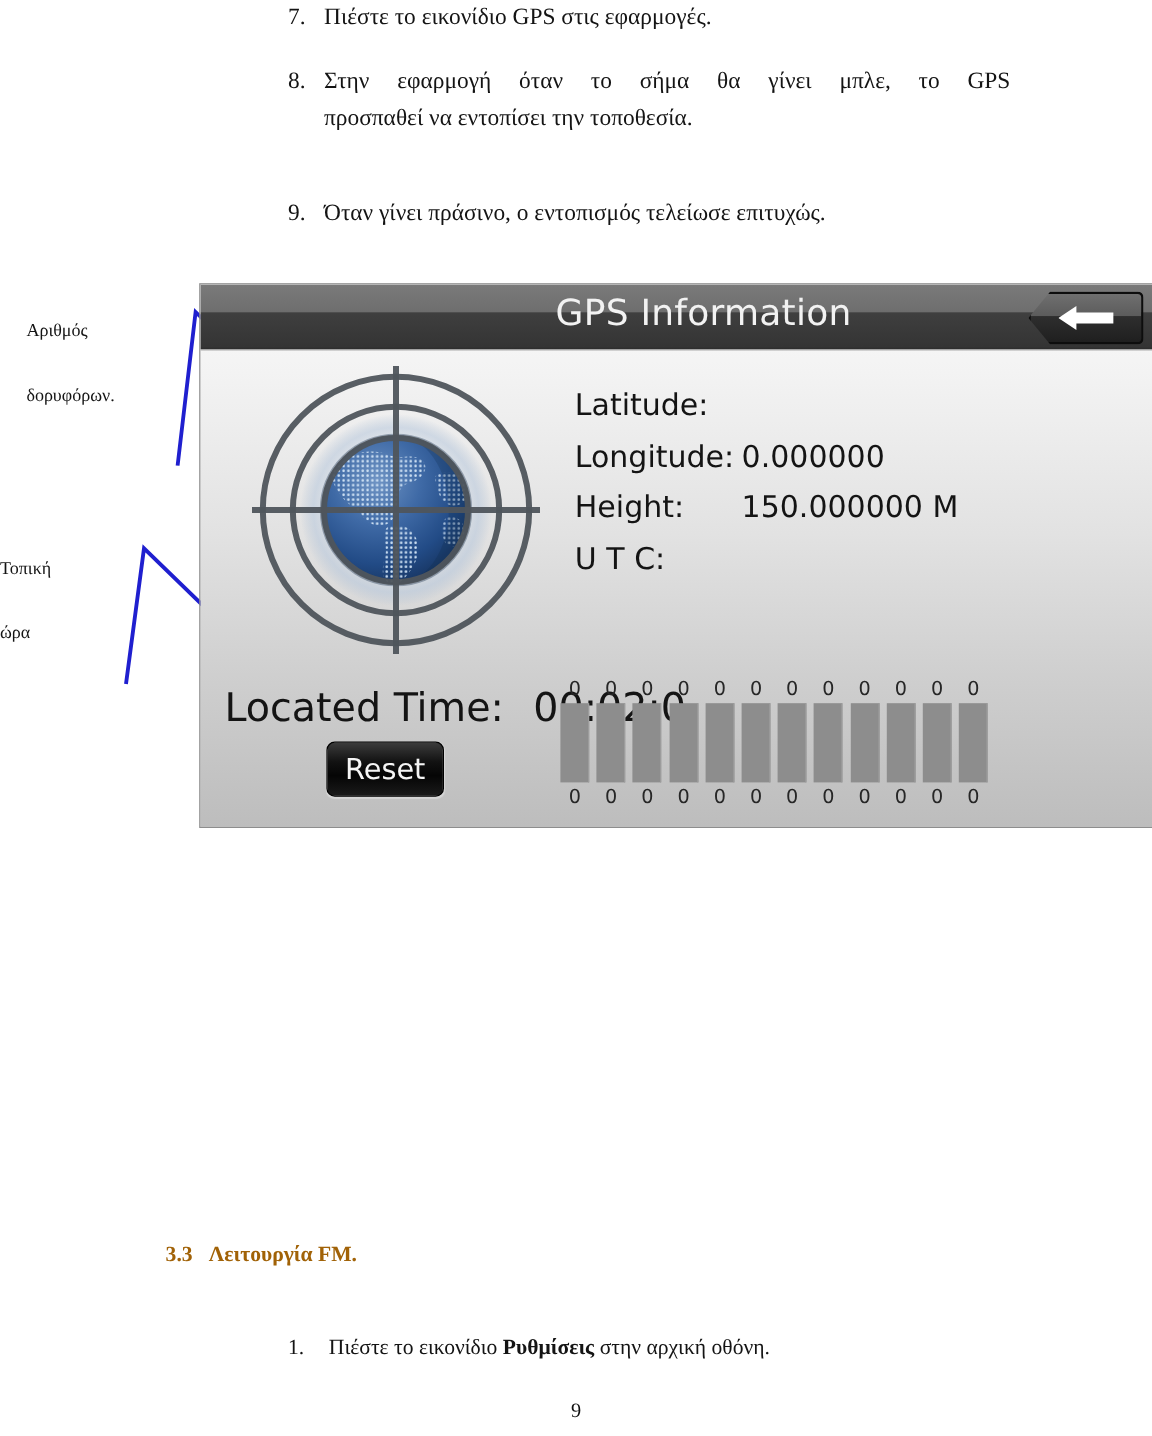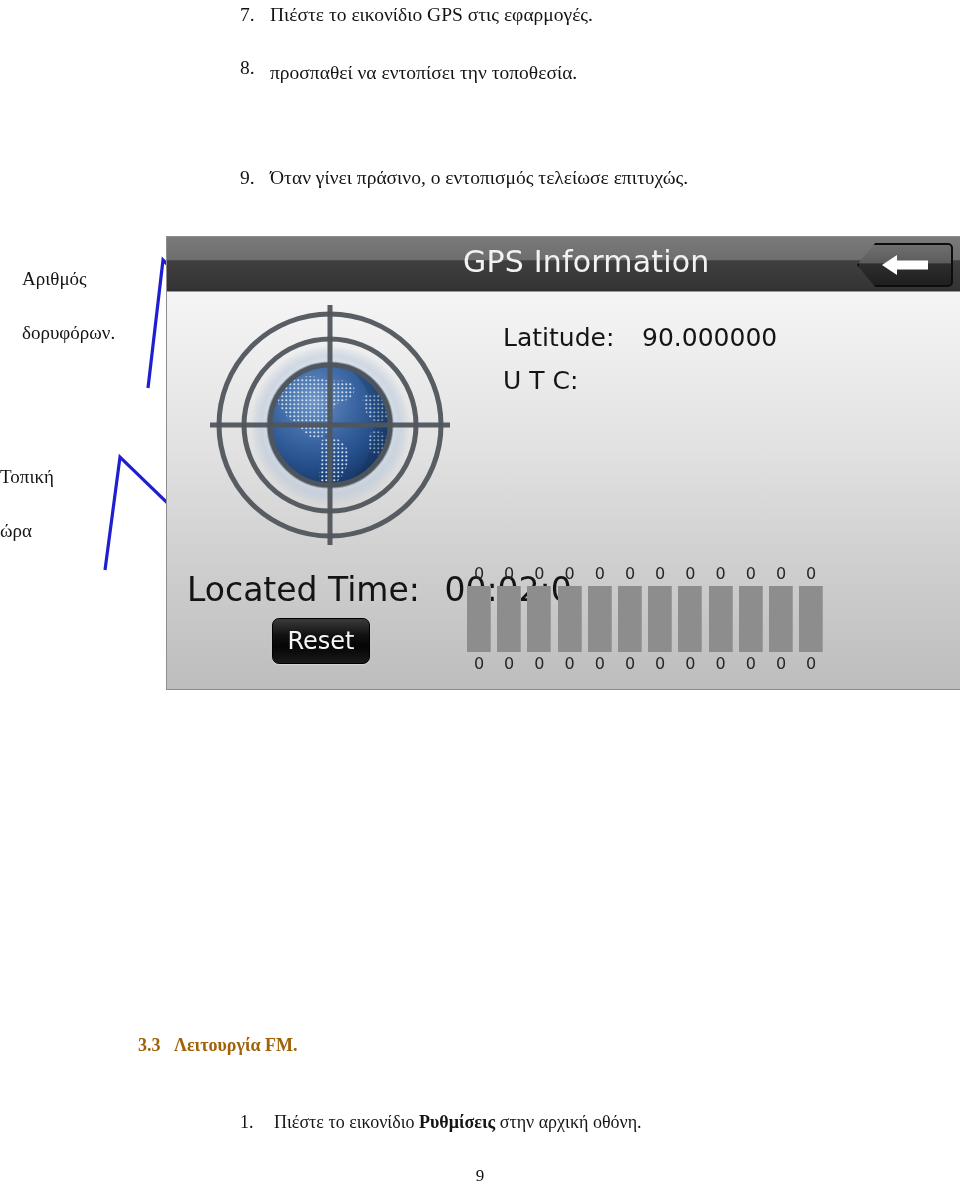--- a/index.html
+++ b/index.html
@@ -39,21 +39,21 @@
   #step7 { left: 240px; top: 2px;  width: 612px; }
   #step8 { left: 240px; top: 55px; width: 602px; }
   #step9 { left: 240px; top: 165px;width: 612px; }
 
   #step8 .line2 { margin-top: 5px; }
 
   
   .annot-label {
     position: absolute;
     font-family: "Liberation Serif", "DejaVu Serif", serif;
-    font-size: 19px;
+    font-size: 15px;
     color: #141414;
     white-space: nowrap;
   }
   #annot-satellites-1 { left: 22px; top: 268px; }
   #annot-satellites-2 { left: 22px; top: 322px; }
   #annot-localtime-1  { left: 0px;  top: 466px; text-align: right; }
   #annot-localtime-2  { left: 0px;  top: 520px; }
   #annot-snr          { left: 912px;top: 576px; }
 
   
@@ -128,21 +128,21 @@
     top: 86px;
     width: 370px;
   }
   .readout-row {
     display: flex;
     align-items: baseline;
     height: 42.5px;
     font-size: 25px;
     color: #141414;
   }
-  .readout-row .label { width: 139px; flex: 0 0 139px; margin-left: 24px; }
+  .readout-row .label { width: 139px; flex: 0 0 139px; }
   .readout-row .value { flex: 1 1 auto; }
 
   
   #located-time {
     position: absolute;
     left: 20px;
     top: 333px;
     font-size: 33px;
     color: #141414;
     white-space: nowrap;
@@ -234,20 +234,21 @@
 <body>
 
 <div class="doc-step" id="step7">
   <span class="num">7.</span>
   <span class="body">Πιέστε το εικονίδιο GPS στις εφαρμογές.</span>
 </div>
 
 <div class="doc-step" id="step8">
   <span class="num">8.</span>
   <span class="body">
+    <div class="just">Στην εφαρμογή όταν το σήμα θα γίνει μπλε, το GPS</div>
     <div class="line2">προσπαθεί να εντοπίσει την τοποθεσία.</div>
   </span>
 </div>
 
 <div class="doc-step" id="step9">
   <span class="num">9.</span>
   <span class="body">Όταν γίνει πράσινο, ο εντοπισμός τελείωσε επιτυχώς.</span>
 </div>
 
 <div class="annot-label" id="annot-satellites-1">Αριθμός</div>
@@ -330,21 +331,28 @@
 
     <g stroke="#4f555c" stroke-width="5" stroke-opacity=".95">
       <line x1="125" y1="6" x2="125" y2="246"></line>
       <line x1="5" y1="126" x2="245" y2="126"></line>
     </g>
   </svg>
 
   <div id="gps-readout">
     <div class="readout-row">
       <span class="label">Latitude:</span>
-      <span class="value">90.000000</span>
+    </div>
+    <div class="readout-row">
+      <span class="label">Longitude:</span>
+      <span class="value">0.000000</span>
+    </div>
+    <div class="readout-row">
+      <span class="label">Height:</span>
+      <span class="value">150.000000 M</span>
     </div>
     <div class="readout-row">
       <span class="label">U T C:</span>
       <span class="value"></span>
     </div>
   </div>
 
   <div id="located-time">
     <span class="lt-label">Located Time:</span>
     <span class="lt-value">00:02:0</span>

